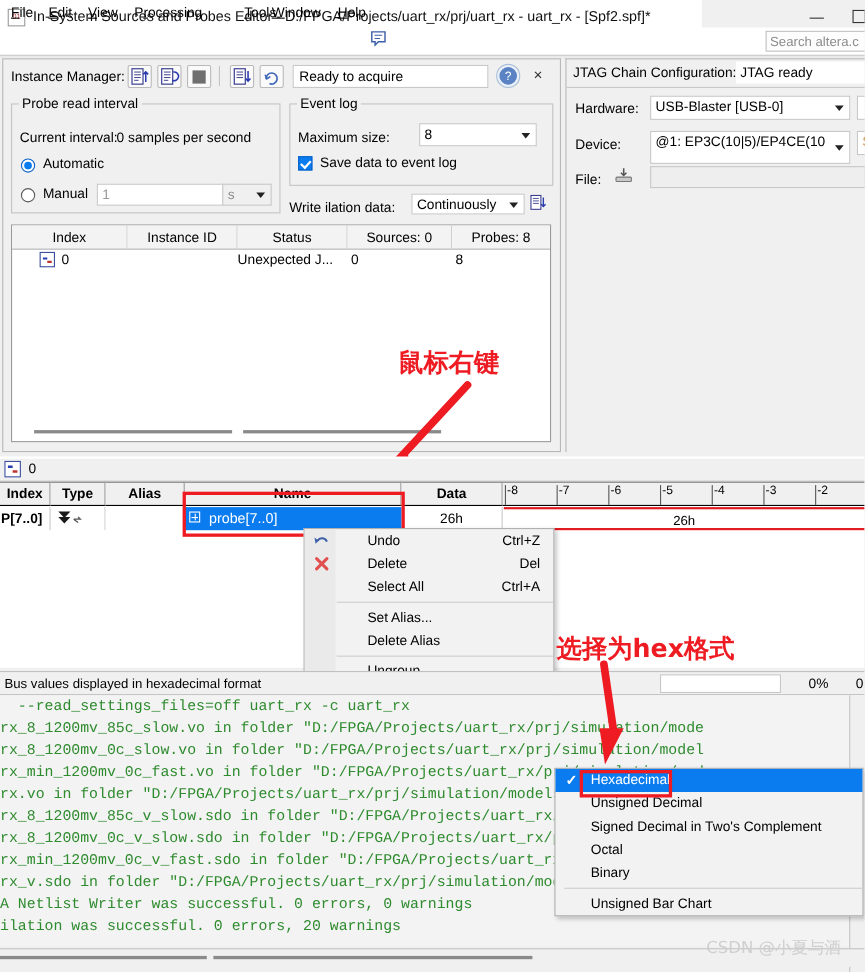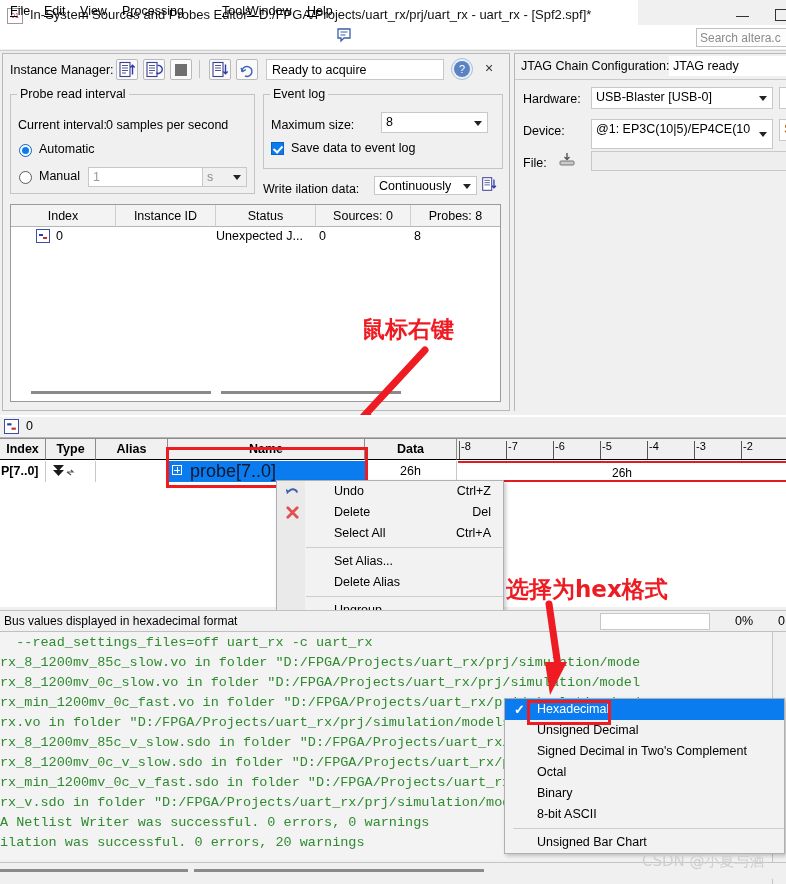--- a/index.html
+++ b/index.html
@@ -96,22 +96,22 @@
   
   .probezone{position:absolute;left:0;top:415px;width:786px;height:192px;background:#fff;}
   .probe-tab{position:absolute;left:0;top:417px;width:786px;height:20px;background:#f0f0f0;border-bottom:1px solid #b5b5b5;}
   .probe-tab-ico{position:absolute;left:4px;top:2px;width:15px;height:15px;border:1px solid #3b4ea0;background:#fff;box-sizing:border-box;}
   .probe-tab-lbl{position:absolute;left:26px;top:2px;font-size:12.5px;}
   .wfhdr{position:absolute;top:438px;height:22px;background:#f0f0f0;border-right:1px solid #8c8c8c;
     border-top:1px solid #8c8c8c;border-bottom:1px solid #000;
     font-size:12.5px;font-weight:bold;text-align:center;line-height:21px;box-sizing:border-box;}
   .wfcell{position:absolute;top:461px;height:21px;font-size:12.5px;font-weight:bold;
     border-right:1px solid #c9c9c9;box-sizing:border-box;line-height:20px;}
-  .probe-sel{position:absolute;left:168px;top:461px;width:197px;height:21px;background:#0a7cf0;color:#0f172a;
-    font-size:18px;line-height:20px;}
+  .probe-sel{position:absolute;left:168px;top:461px;width:197px;height:21px;background:#0a7cf0;color:#ffffff;
+    font-size:13px;line-height:20px;}
   .plus{position:absolute;left:4px;top:4px;width:10px;height:10px;border:1px solid #fff;box-sizing:border-box;}
   .plus::before{content:"";position:absolute;left:1px;top:4px;width:6px;height:1px;background:#fff;}
   .plus::after{content:"";position:absolute;left:4px;top:1px;width:1px;height:6px;background:#fff;}
   .ruler{position:absolute;left:457px;top:438px;width:329px;height:22px;background:#f0f0f0;
     border-top:1px solid #8c8c8c;border-bottom:1px solid #000;box-sizing:border-box;}
   .tick{position:absolute;top:1px;font-size:11px;}
   .tickmark{position:absolute;top:2px;width:1px;height:18px;background:#555;}
   .wavebar{position:absolute;left:458px;top:461px;width:328px;height:21px;
     border-top:2px solid #e21b22;border-bottom:2px solid #e21b22;background:#fff;
     font-size:12px;text-align:center;line-height:20px;box-sizing:border-box;}
@@ -475,23 +475,20 @@
     </div>
     <div class="smi">
       <span>Signed Decimal in Two's Complement</span>
     </div>
     <div class="smi">
       <span>Octal</span>
     </div>
     <div class="smi">
       <span>Binary</span>
     </div>
-    <div class="smi">
-      <span>8-bit ASCII</span>
-    </div>
     <div class="msep" style="margin-left:8px"></div>
     <div class="smi">
       <span>Unsigned Bar Chart</span>
     </div>
   </div>
 
   <div class="redbox" style="left:527px;top:700px;width:84px;height:25px"></div>
 
   <div class="hscroll">
     <div class="thumb" style="left:0;width:188px"></div>

